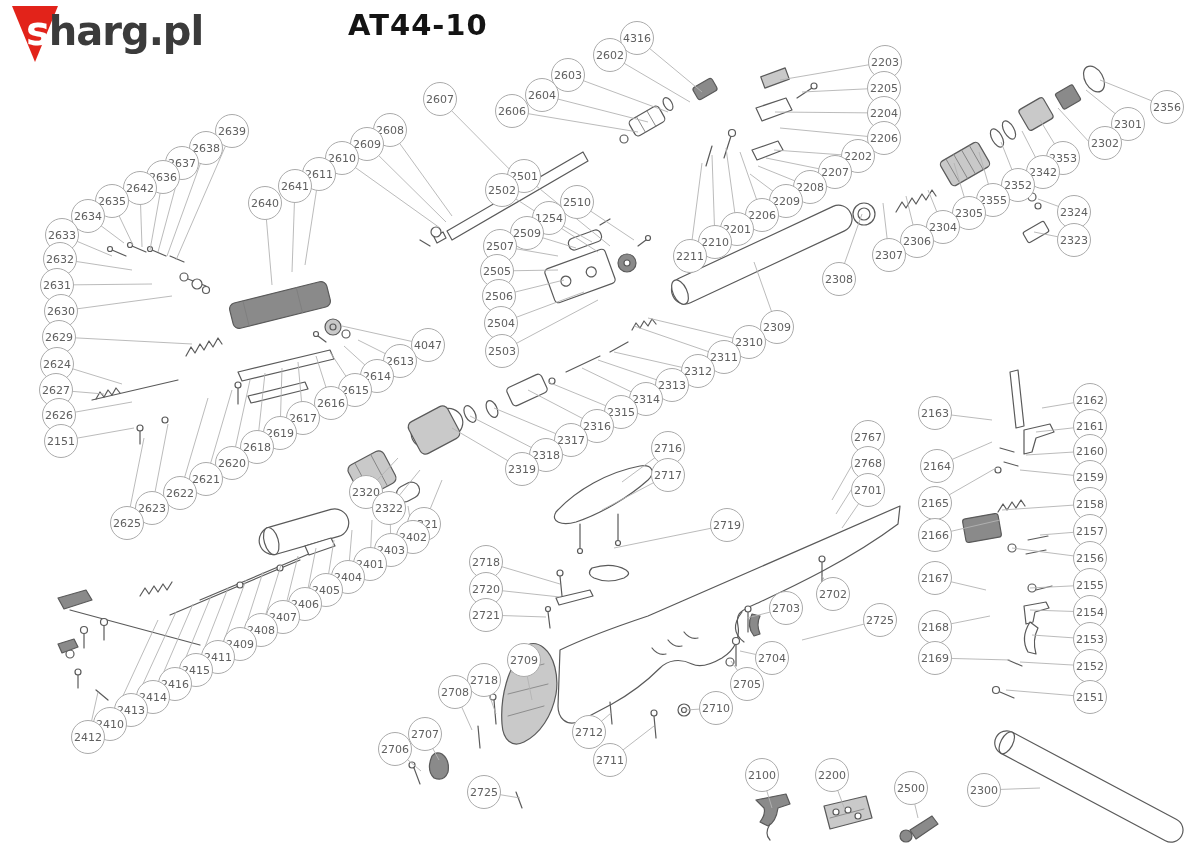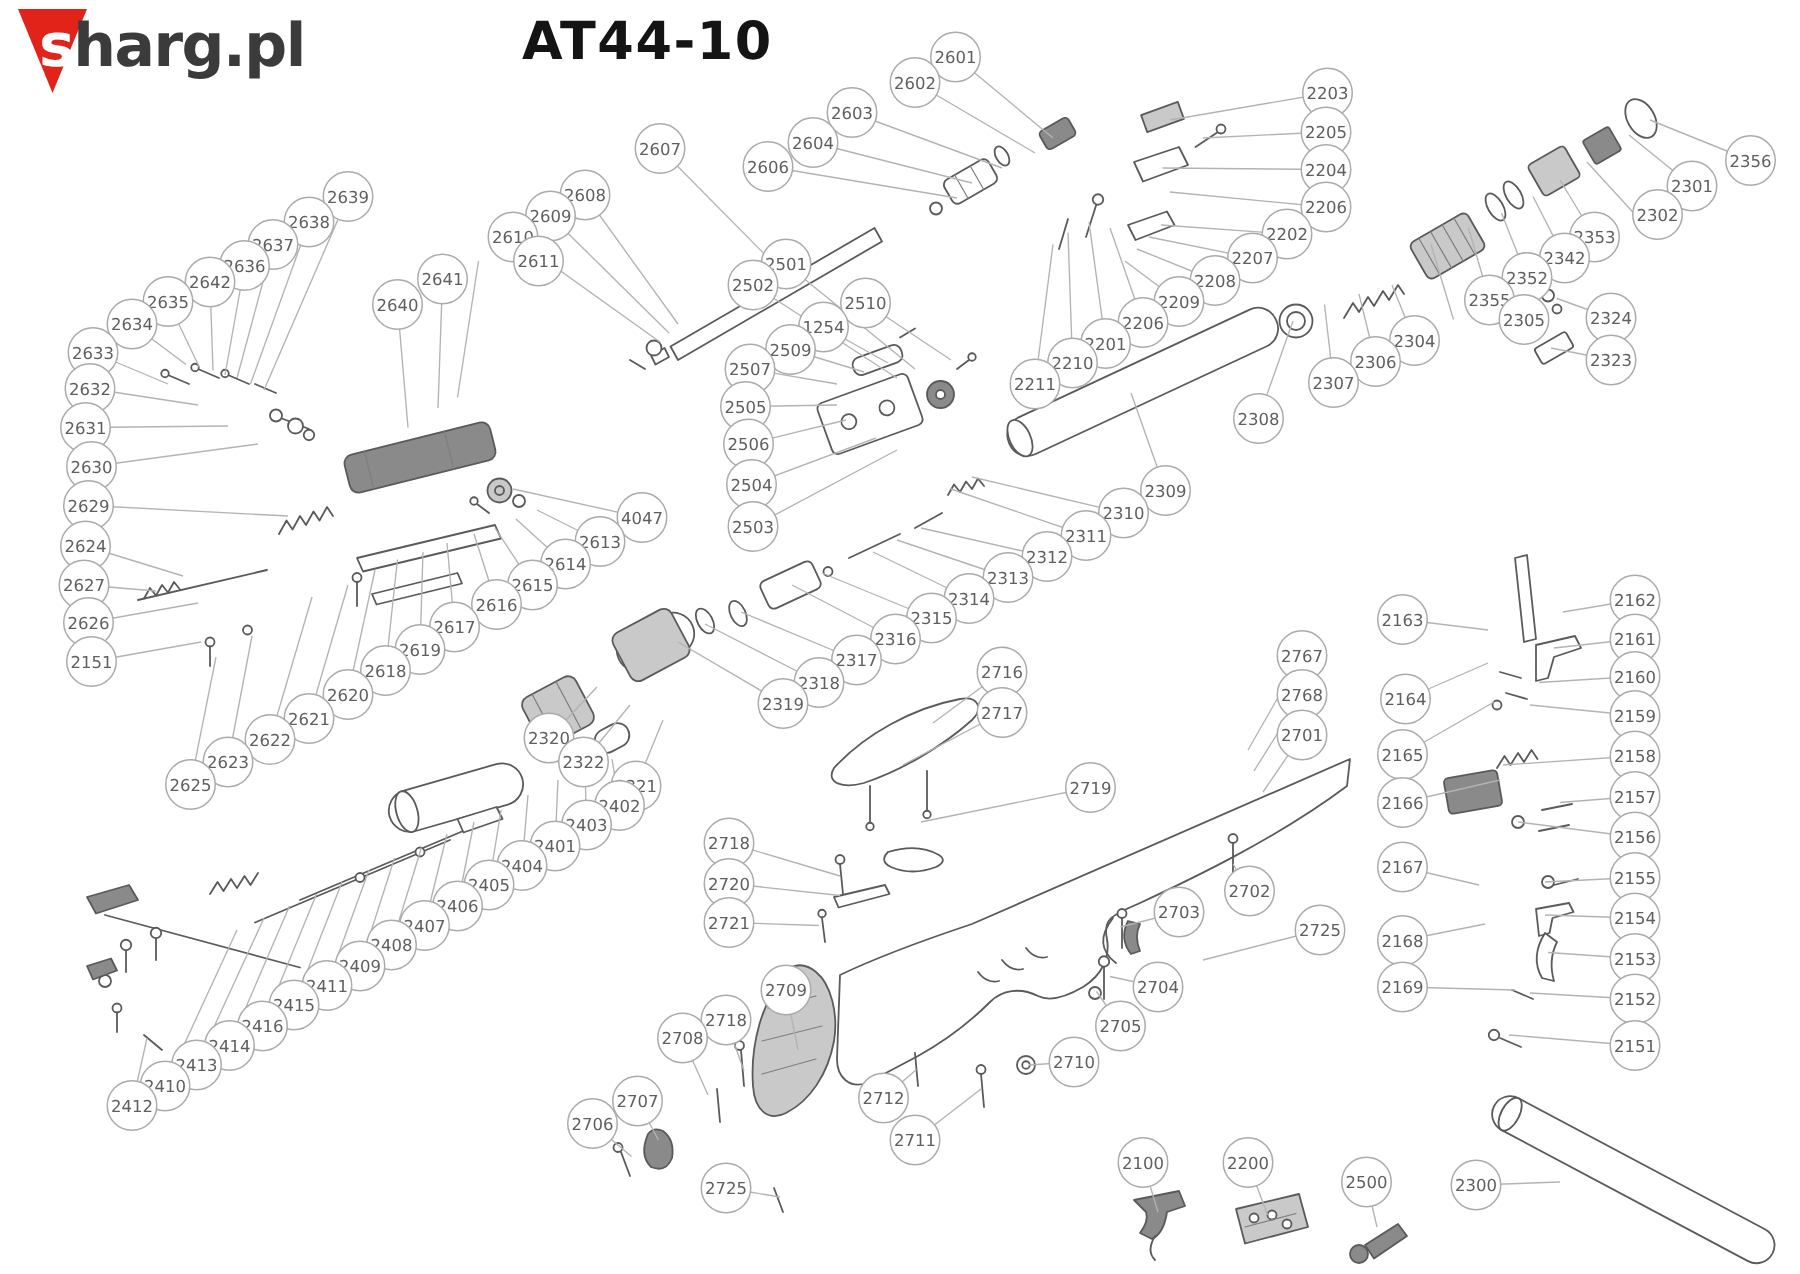--- a/index.html
+++ b/index.html
@@ -3,21 +3,21 @@
 <meta charset="utf-8">
 <style>
   html,body{margin:0;padding:0;background:#fff;}
   .stage{position:relative;width:1200px;height:849px;background:#fff;overflow:hidden;
          font-family:"DejaVu Sans","Liberation Sans",sans-serif;}
   .logo{position:absolute;left:12px;top:2px;width:230px;height:62px;z-index:5;}
   .logo svg{position:absolute;left:0;top:4px;}
   .logo-text{position:absolute;left:14px;top:0px;font-size:40px;font-weight:bold;
              color:#3b3b3b;letter-spacing:-1px;line-height:58px;}
   .logo-s{color:#ffffff;}
-  .title{position:absolute;left:348px;top:8px;font-size:35px;font-weight:bold;color:#141414;
+  .title{position:absolute;left:348px;top:8px;font-size:29px;font-weight:bold;color:#141414;
          letter-spacing:1px;z-index:5;}
   svg.art{position:absolute;left:0;top:0;z-index:1;pointer-events:none;}
   svg.leaders{position:absolute;left:0;top:0;z-index:2;pointer-events:none;}
   svg.leaders line{stroke:#b3b3b3;stroke-width:0.9;}
   .art path,.art rect,.art line,.art circle,.art ellipse,.art polygon,.art polyline{
       stroke:#5a5a5a;stroke-width:1.2;fill:none;stroke-linejoin:round;stroke-linecap:round;}
   .art .f{fill:#ffffff;}
   .art .g{fill:#c9c9c9;}
   .art .d{fill:#8a8a8a;}
   .art .h{stroke:#7d7d7d;stroke-width:0.8;}
@@ -461,30 +461,30 @@
       <line x1="610" y1="760" x2="654" y2="726"></line>
       <line x1="589" y1="732" x2="611" y2="713"></line>
       <line x1="524" y1="660" x2="532" y2="700"></line>
       <line x1="484" y1="680" x2="496" y2="714"></line>
       <line x1="455" y1="692" x2="472" y2="730"></line>
       <line x1="425" y1="734" x2="439" y2="760"></line>
       <line x1="395" y1="749" x2="421" y2="771"></line>
       <line x1="484" y1="792" x2="520" y2="798"></line>
     </svg>
 
-<div class="callout" style="left: 620px; top: 21px;">2601</div>
+<div class="callout" style="left: 620px; top: 21px;">4316</div>
     <div class="callout" style="left: 593px; top: 38px;">2602</div>
     <div class="callout" style="left: 551px; top: 58px;">2603</div>
     <div class="callout" style="left: 525px; top: 78px;">2604</div>
     <div class="callout" style="left: 495px; top: 94px;">2606</div>
     <div class="callout" style="left: 423px; top: 82px;">2607</div>
     <div class="callout" style="left: 373px; top: 113px;">2608</div>
     <div class="callout" style="left: 350px; top: 127px;">2609</div>
     <div class="callout" style="left: 325px; top: 141px;">2610</div>
-    <div class="callout" style="left: 302px; top: 157px; margin-left: 40px;">2611</div>
+    <div class="callout" style="left: 302px; top: 157px;">2611</div>
     <div class="callout" style="left: 278px; top: 169px;">2641</div>
     <div class="callout" style="left: 248px; top: 186px;">2640</div>
     <div class="callout" style="left: 215px; top: 114px;">2639</div>
     <div class="callout" style="left: 189px; top: 131px;">2638</div>
     <div class="callout" style="left: 165px; top: 146px;">2637</div>
     <div class="callout" style="left: 146px; top: 160px;">2636</div>
     <div class="callout" style="left: 123px; top: 171px;">2642</div>
     <div class="callout" style="left: 95px; top: 184px; text-align: center;">2635</div>
     <div class="callout" style="left: 71px; top: 199px;">2634</div>
     <div class="callout" style="left: 45px; top: 218px;">2633</div>
@@ -533,21 +533,21 @@
     <div class="callout" style="left: 698px; top: 225px;">2210</div>
     <div class="callout" style="left: 673px; top: 239px;">2211</div>
     <div class="callout" style="left: 815px; top: 758px;">2200</div>
     <div class="callout" style="left: 1150px; top: 90px;">2356</div>
     <div class="callout" style="left: 1111px; top: 107px;">2301</div>
     <div class="callout" style="left: 1073px; top: 126px; margin-left: 15px;">2302</div>
     <div class="callout" style="left: 1046px; top: 141px;">2353</div>
     <div class="callout" style="left: 1026px; top: 155px;">2342</div>
     <div class="callout" style="left: 1001px; top: 168px;">2352</div>
     <div class="callout" style="left: 976px; top: 183px;">2355</div>
-    <div class="callout" style="left: 999px; top: 196px;">2305</div>
+    <div class="callout" style="left: 952px; top: 196px;">2305</div>
     <div class="callout" style="left: 926px; top: 210px;">2304</div>
     <div class="callout" style="left: 900px; top: 224px;">2306</div>
     <div class="callout" style="left: 872px; top: 238px;">2307</div>
     <div class="callout" style="left: 822px; top: 262px;">2308</div>
     <div class="callout" style="left: 1057px; top: 195px;">2324</div>
     <div class="callout" style="left: 1057px; top: 223px;">2323</div>
     <div class="callout" style="left: 760px; top: 310px;">2309</div>
     <div class="callout" style="left: 732px; top: 325px;">2310</div>
     <div class="callout" style="left: 707px; top: 340px;">2311</div>
     <div class="callout" style="left: 681px; top: 354px;">2312</div>

